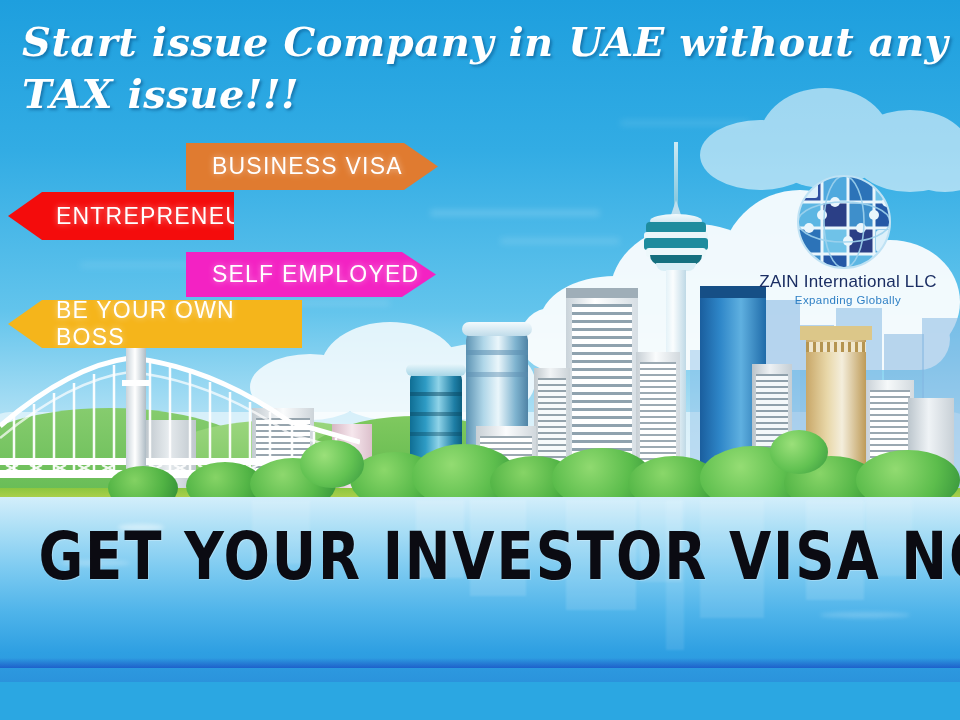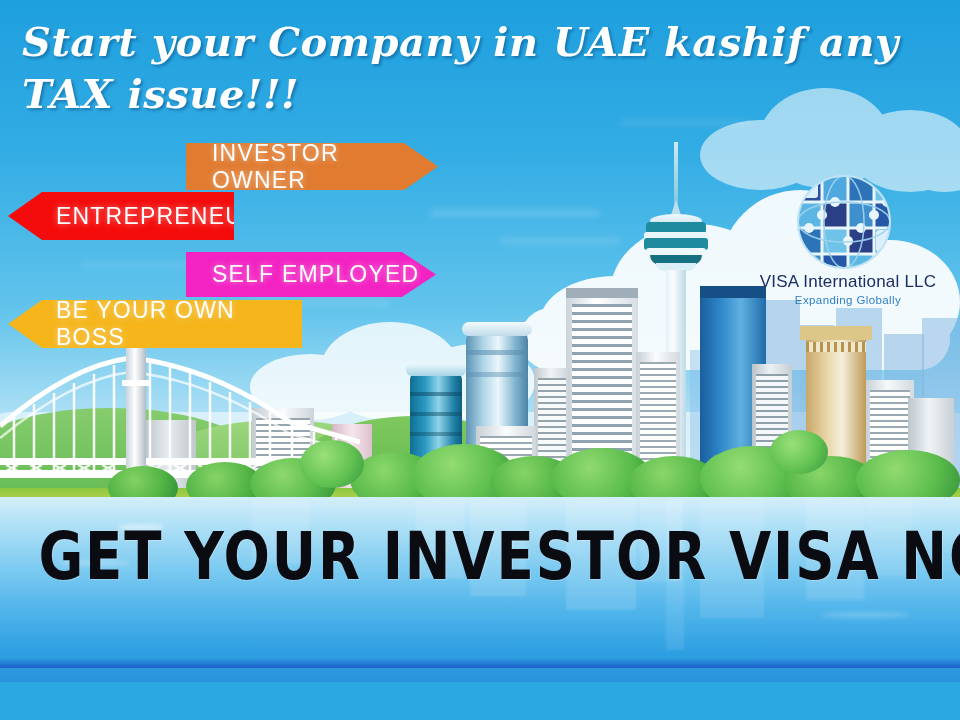--- a/index.html
+++ b/index.html
@@ -333,24 +333,24 @@
   <div class="refl" style="left:640px;top:500px;width:42px;height:82px;opacity:.35;"></div>
   <div class="refl" style="left:700px;top:500px;width:64px;height:118px;opacity:.35;"></div>
   <div class="refl" style="left:806px;top:500px;width:58px;height:100px;opacity:.38;"></div>
   <div class="refl" style="left:866px;top:500px;width:46px;height:76px;opacity:.32;"></div>
   <div class="refl" style="left:252px;top:500px;width:58px;height:64px;opacity:.35;"></div>
   <div class="refl" style="left:666px;top:500px;width:18px;height:150px;opacity:.3;"></div>
   <div class="waterglint" style="left:118px;top:524px;width:46px;height:7px;"></div>
   <div class="waterglint" style="left:60px;top:560px;width:70px;height:6px;opacity:.5;"></div>
   <div class="waterglint" style="left:820px;top:612px;width:90px;height:6px;opacity:.45;"></div>
 
-  <div class="headline">Start your Company in UAE kashif any TAX issue!!!</div>
+  <div class="headline">Start issue Company in UAE without any TAX issue!!!</div>
 
   <div class="banner right" style="left:186px;top:143px;width:252px;height:47px;background:#E07B30;">
-    <span>INVESTOR OWNER</span>
+    <span>BUSINESS VISA</span>
   </div>
 
   <div class="banner left" style="left:8px;top:192px;width:226px;height:48px;background:#F40C0C;">
     <span>ENTREPRENEUR</span>
   </div>
 
   <div class="banner right" style="left:186px;top:252px;width:250px;height:45px;background:#F322C3;">
     <span>SELF EMPLOYED</span>
   </div>
 
@@ -412,21 +412,21 @@
           <rect x="10" y="6" width="20" height="20" fill="#DDF0FA" rx="3"></rect>
         </g>
 
         <g fill="none" stroke="#9FD3EE" stroke-width="1.6" opacity=".9">
           <ellipse cx="56" cy="50" rx="46" ry="20"></ellipse>
           <ellipse cx="56" cy="50" rx="20" ry="46"></ellipse>
         </g>
         <circle cx="56" cy="50" r="46" fill="none" stroke="#BFE2F4" stroke-width="2"></circle>
       </svg>
     </div>
-    <div class="name">VISA International LLC</div>
+    <div class="name">ZAIN International LLC</div>
     <div class="tag">Expanding Globally</div>
   </div>
 
   <div class="slogan">GET YOUR INVESTOR VISA NOW</div>
 
   <div class="barfade"></div>
 
 </div>
 
 </body></html>

